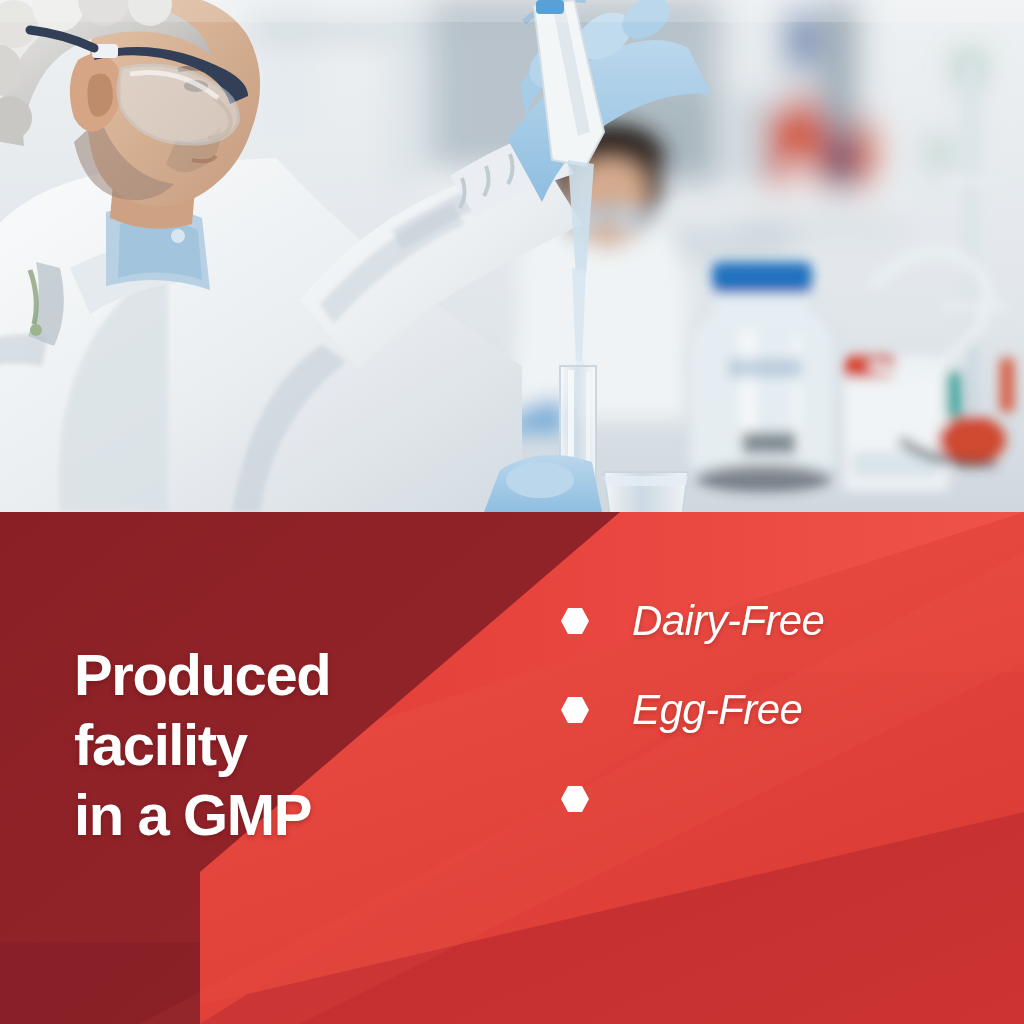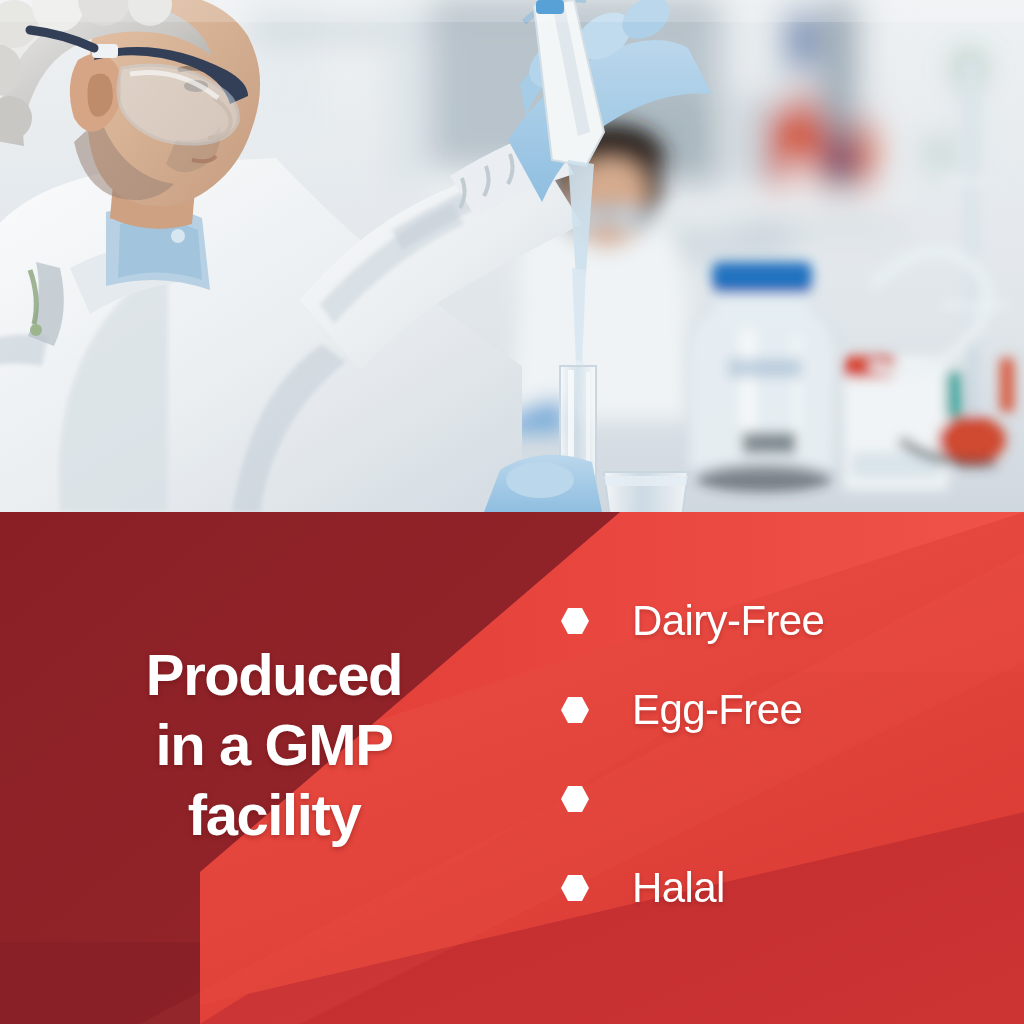--- a/index.html
+++ b/index.html
@@ -46,28 +46,29 @@
     width:400px;
     color:#ffffff;
     font-family:"Liberation Sans", sans-serif;
     font-weight:bold;
     font-size:58px;
     line-height:70px;
     letter-spacing:-1.4px;
     text-shadow:0 2px 5px rgba(80,10,12,0.35);
     z-index:5;
   }
-  .headline .ln { display:block; white-space:nowrap;text-align:center; }
+  .headline .ln { display:block; white-space:nowrap; }
 
   
   .benefits {
     position:absolute;
     left:560px; top:64px;
     width:430px;
     z-index:5;
+    font-style:italic;
   }
   .benefit-row {
     display:flex;
     align-items:center;
     height:89px;
   }
   .hexbullet {
     flex:0 0 auto;
     width:30px; height:30px;
     margin-right:42px;
@@ -330,22 +331,22 @@
 
       <polygon points="0,0 620,0 200,360 200,512 0,512" fill="url(#gDark)"></polygon>
 
       <polygon points="1024,40 1024,150 300,512 140,512" fill="#f05a4c" opacity="0.14"></polygon>
 
       <polygon points="0,430 200,430 200,512 0,512" fill="#7e1d24" opacity="0.35"></polygon>
     </svg>
 
     <div class="headline">
       <span class="ln">Produced</span>
+      <span class="ln">facility</span>
       <span class="ln">in a GMP</span>
-      <span class="ln">facility</span>
     </div>
 
     <div class="benefits">
 
       <div class="benefit-row">
         <svg class="hexbullet" viewBox="0 0 30 30">
           <polygon points="15,1 28,8 28,22 15,29 2,22 2,8" fill="#ffffff" transform="rotate(90 15 15)"></polygon>
         </svg>
         <span class="benefit-label">Dairy-Free</span>
       </div>
@@ -357,23 +358,17 @@
         <span class="benefit-label">Egg-Free</span>
       </div>
 
       <div class="benefit-row">
         <svg class="hexbullet" viewBox="0 0 30 30">
           <polygon points="15,1 28,8 28,22 15,29 2,22 2,8" fill="#ffffff" transform="rotate(90 15 15)"></polygon>
         </svg>
       </div>
 
 
-      <div class="benefit-row">
-        <svg class="hexbullet" viewBox="0 0 30 30">
-          <polygon points="15,1 28,8 28,22 15,29 2,22 2,8" fill="#ffffff" transform="rotate(90 15 15)"></polygon>
-        </svg>
-        <span class="benefit-label">Halal</span>
-      </div>
 
     </div>
   </div>
 
 </div>
 
 </body></html>

